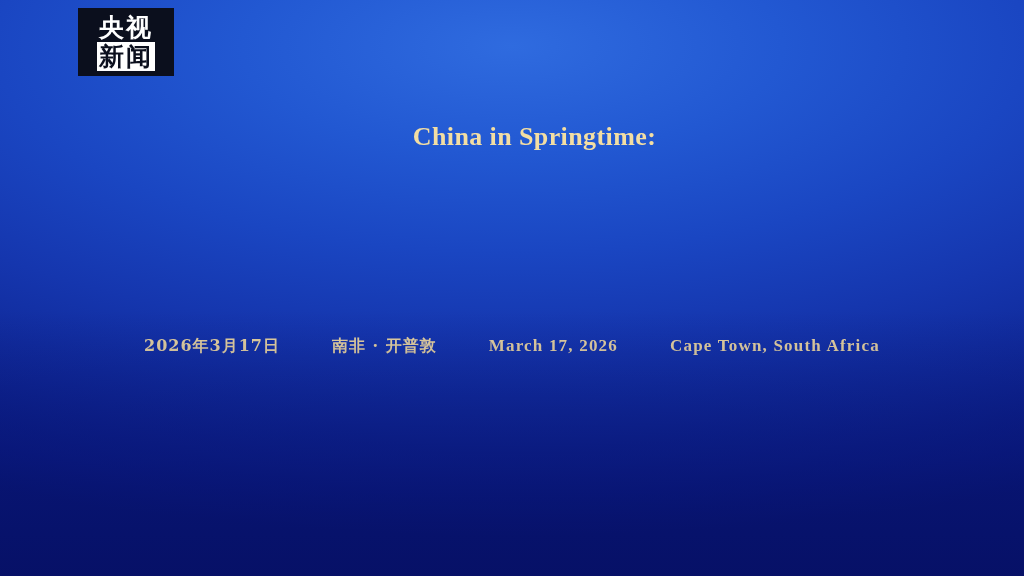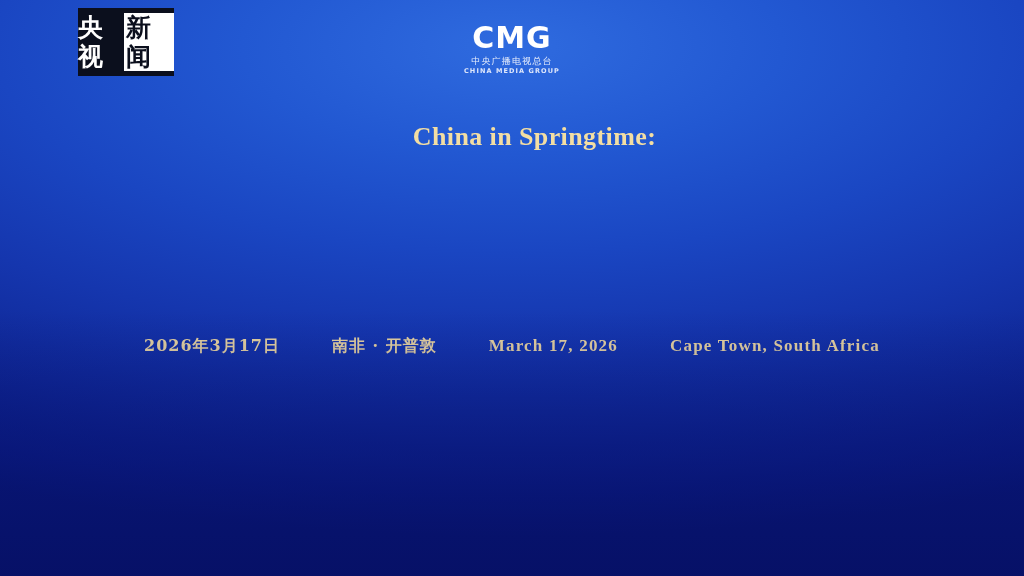--- a/index.html
+++ b/index.html
@@ -27,21 +27,21 @@
 
   
   .cctv-logo {
     position: absolute;
     left: 78px;
     top: 8px;
     width: 96px;
     height: 68px;
     background: #0b0f1d;
     display: flex;
-    flex-direction: row;
+    flex-direction: column;
     align-items: center;
     justify-content: center;
     z-index: 5;
   }
   .cctv-logo .line {
     font-family: "DejaVu Sans", sans-serif;
     font-weight: 700;
     font-size: 25px;
     line-height: 29px;
     letter-spacing: 2px;
@@ -149,25 +149,20 @@
 </head>
 <body>
 
 <div class="stage">
 
   <div class="cctv-logo">
     <div class="line one">央视</div>
     <div class="line two">新闻</div>
   </div>
 
-  <div class="cmg">
-    <div class="cmg-mark">CMG</div>
-    <div class="cmg-cn">中央广播电视总台</div>
-    <div class="cmg-en">CHINA MEDIA GROUP</div>
-  </div>
 
   <div class="titles">
     <div class="title-en">China in Springtime:</div>
   </div>
 
   <div class="info-row">
     <span class="cn">2026年3月17日</span>
     <span class="cn">南非 · 开普敦</span>
     <span class="en">March 17, 2026</span>
     <span class="en">Cape Town, South Africa</span>

